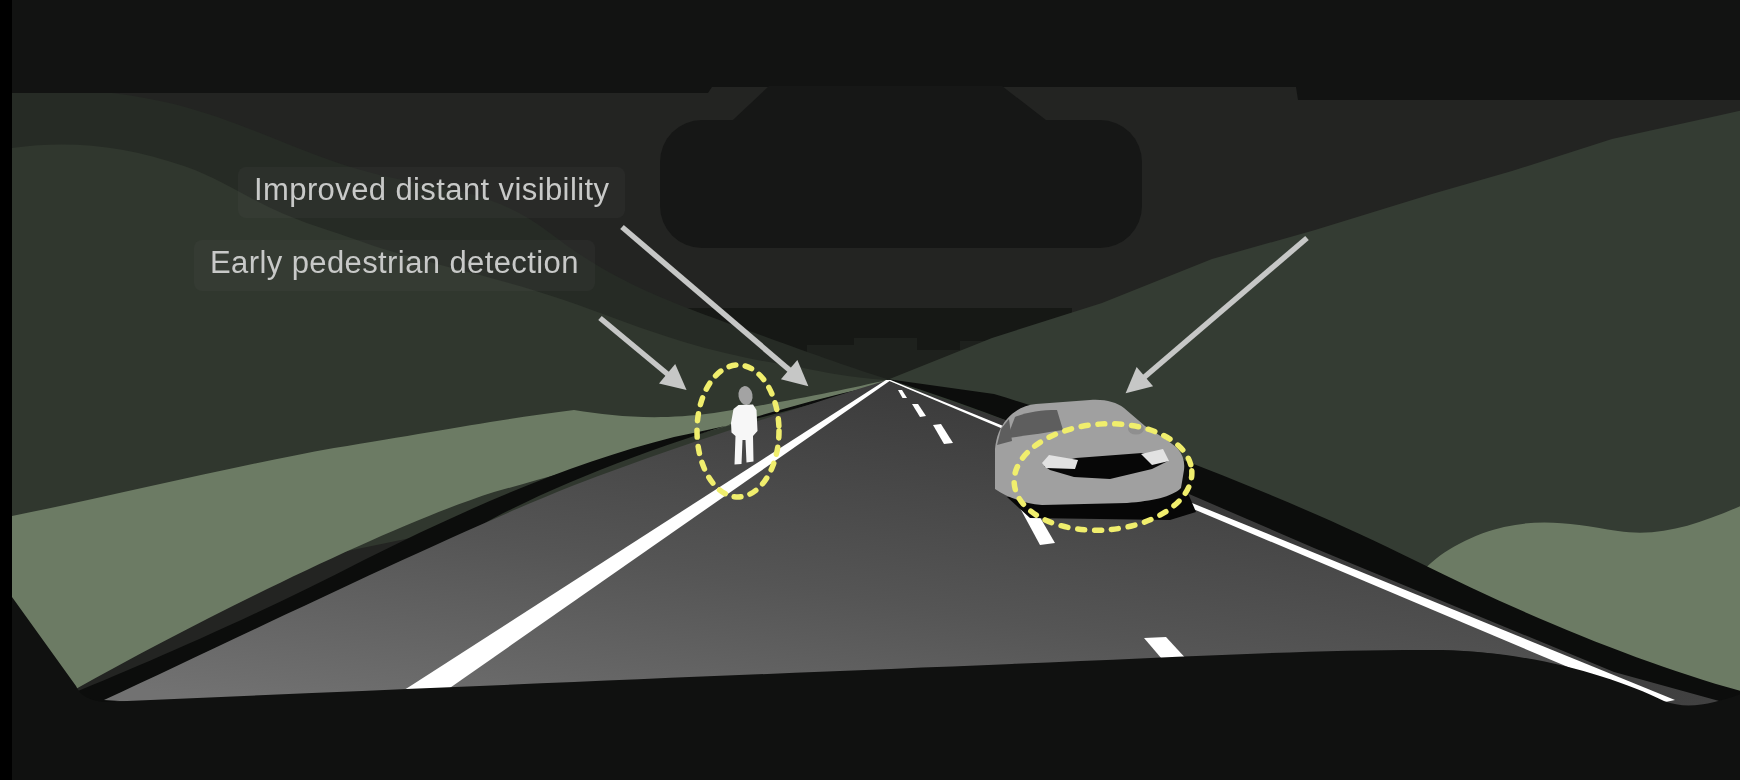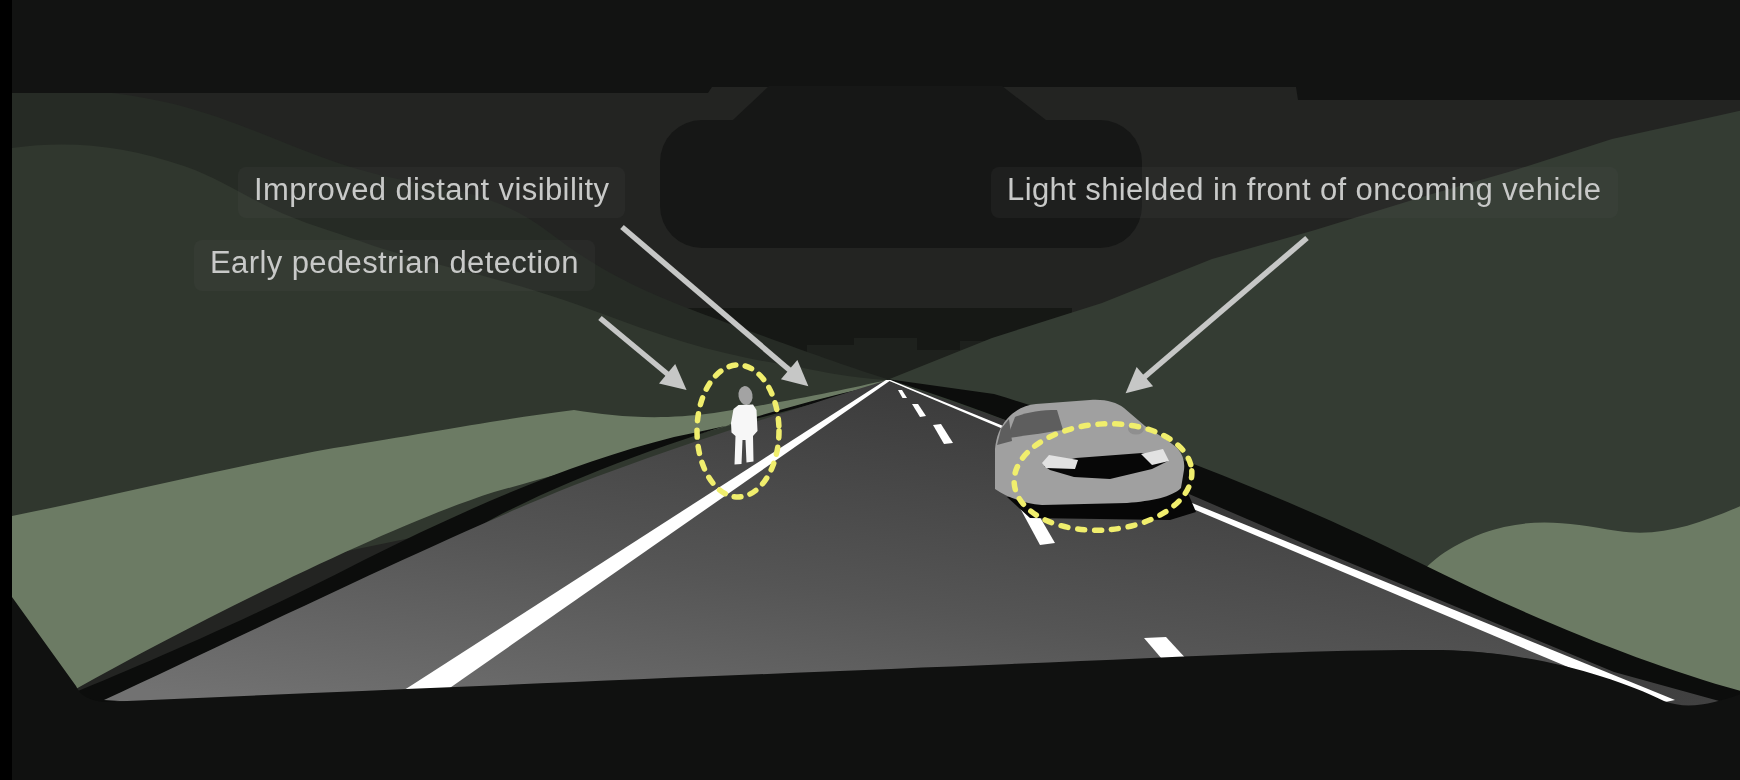--- a/index.html
+++ b/index.html
@@ -154,14 +154,13 @@
       <rect x="648" y="120" width="482" height="128" rx="42" class="f-mirror"></rect>
     </g>
 
     <path d="M0,597 L64,686 Q70,700 92,702 L300,693 C560,682 800,672 1000,664
              C1150,658 1300,649 1430,650 C1520,652 1600,676 1652,701
              C1680,712 1712,700 1740,690 L1740,780 L0,780 Z" class="f-dash"></path>
   </svg>
 
   <div class="callout" id="label-improved">Improved distant visibility</div>
   <div class="callout" id="label-pedestrian">Early pedestrian detection</div>
-  <div class="callout" id="label-shielded">Light shielded in front of oncoming vehicle</div>
 </div>
 
 </body></html>

